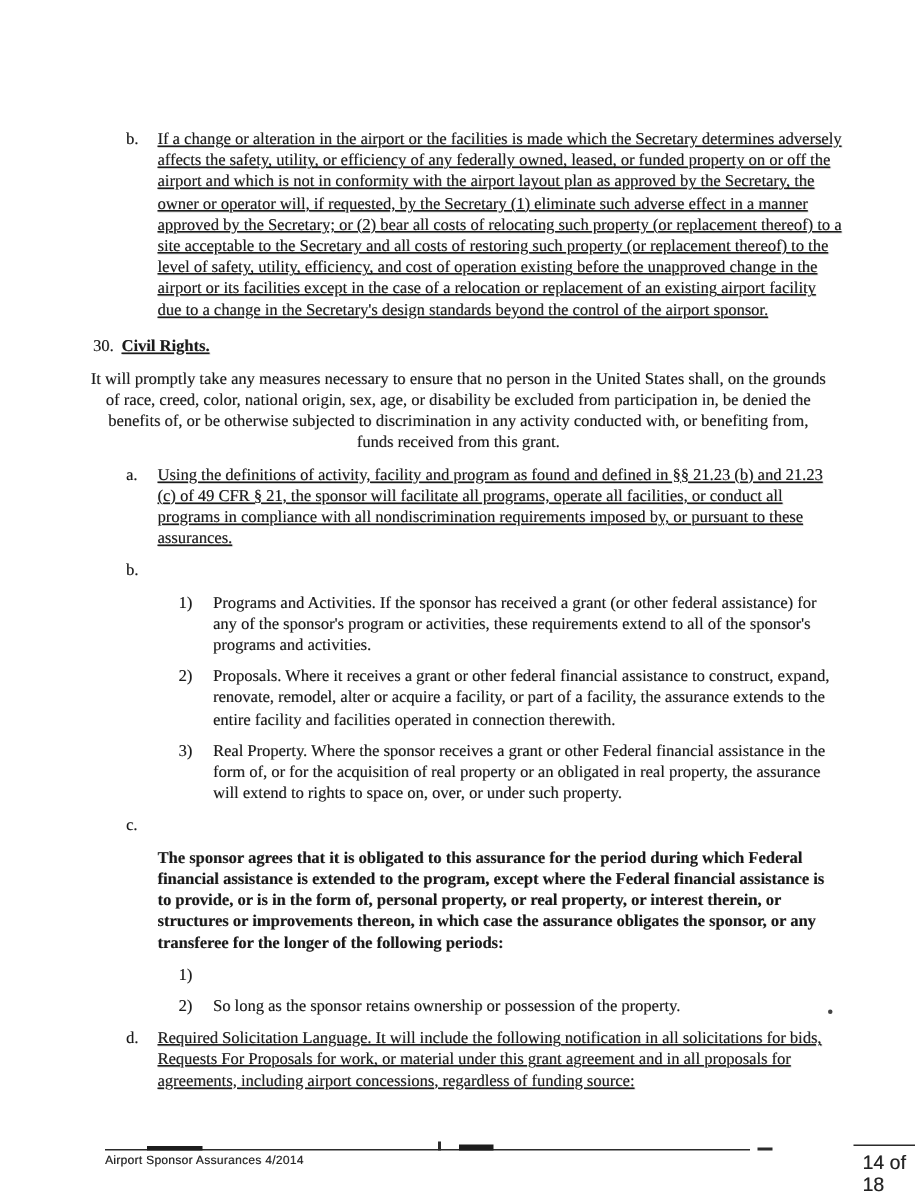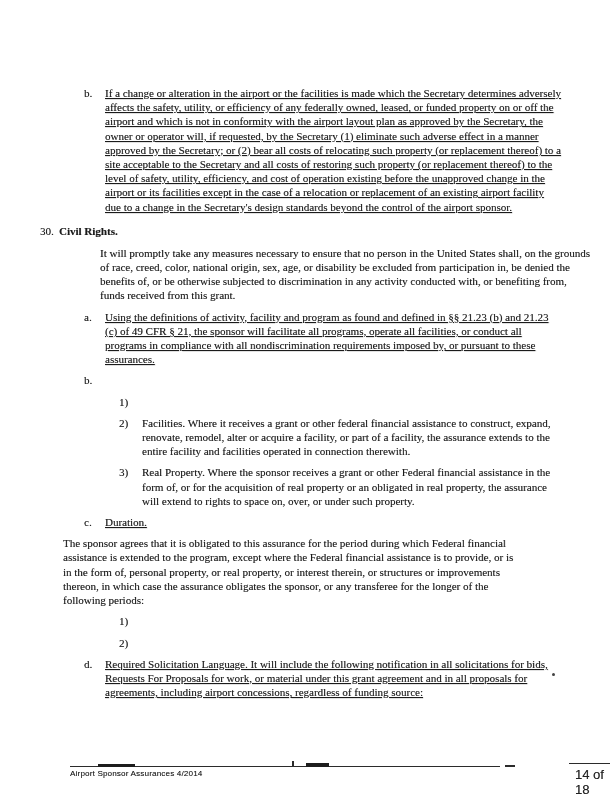--- a/index.html
+++ b/index.html
@@ -26,25 +26,25 @@
     line-height: 14.2px;
   }
   p.txt { margin: 0; }
   .li { display: flex; align-items: flex-start; }
   .ind-a { padding-left: 84px; }
   .ind-a .marker { flex: 0 0 21px; }
   .ind-a .txt { width: 457px; text-decoration: underline; }
   .ind-n { padding-left: 119px; }
   .ind-n .marker { flex: 0 0 23px; }
   .ind-n .txt { width: 419px; }
-  .para-1 { padding-left: 100px; }
+  .para-1 { padding-left: 60px; text-align: center; }
   .para-1 .txt { width: 491px; }
-  .para-2 { padding-left: 63px; }
+  .para-2 { padding-left: 105px; font-weight: bold; }
   .para-2 .txt { width: 452px; }
-  .heading { padding-left: 40px; }
+  .heading { padding-left: 62px; text-decoration: underline; }
   .h-num { display: inline-block; width: 19px; }
   .h-title { font-weight: bold; }
   
   .stray-dot {
     position: absolute;
     left: 552px; top: 673px;
     width: 3px; height: 3px;
     border-radius: 50%;
     background: #222;
     opacity: 0.85;
@@ -90,47 +90,48 @@
       <span class="marker">a.</span>
       <p class="txt">Using the definitions of activity, facility and program as found and defined in §§ 21.23 (b) and 21.23 (c) of 49 CFR § 21, the sponsor will facilitate all programs, operate all facilities, or conduct all programs in compliance with all nondiscrimination requirements imposed by, or pursuant to these assurances.</p>
     </div>
 
     <div class="blk li ind-a">
       <span class="marker">b.</span>
     </div>
 
     <div class="blk li ind-n">
       <span class="marker">1)</span>
+      <p class="txt">Programs and Activities. If the sponsor has received a grant (or other federal assistance) for any of the sponsor's program or activities, these requirements extend to all of the sponsor's programs and activities.</p>
     </div>
 
     <div class="blk li ind-n">
       <span class="marker">2)</span>
-      <p class="txt">Facilities. Where it receives a grant or other federal financial assistance to construct, expand, renovate, remodel, alter or acquire a facility, or part of a facility, the assurance extends to the entire facility and facilities operated in connection therewith.</p>
+      <p class="txt">Proposals. Where it receives a grant or other federal financial assistance to construct, expand, renovate, remodel, alter or acquire a facility, or part of a facility, the assurance extends to the entire facility and facilities operated in connection therewith.</p>
     </div>
 
     <div class="blk li ind-n">
       <span class="marker">3)</span>
       <p class="txt">Real Property. Where the sponsor receives a grant or other Federal financial assistance in the form of, or for the acquisition of real property or an obligated in real property, the assurance will extend to rights to space on, over, or under such property.</p>
     </div>
 
     <div class="blk li ind-a">
       <span class="marker">c.</span>
-      <p class="txt">Duration.</p>
     </div>
 
     <div class="blk para-2">
       <p class="txt">The sponsor agrees that it is obligated to this assurance for the period during which Federal financial assistance is extended to the program, except where the Federal financial assistance is to provide, or is in the form of, personal property, or real property, or interest therein, or structures or improvements thereon, in which case the assurance obligates the sponsor, or any transferee for the longer of the following periods:</p>
     </div>
 
     <div class="blk li ind-n">
       <span class="marker">1)</span>
     </div>
 
     <div class="blk li ind-n">
       <span class="marker">2)</span>
+      <p class="txt">So long as the sponsor retains ownership or possession of the property.</p>
     </div>
 
     <div class="blk li ind-a">
       <span class="marker">d.</span>
       <p class="txt">Required Solicitation Language. It will include the following notification in all solicitations for bids, Requests For Proposals for work, or material under this grant agreement and in all proposals for agreements, including airport concessions, regardless of funding source:</p>
     </div>
 
   </div>
 
   <div class="stray-dot"></div>

